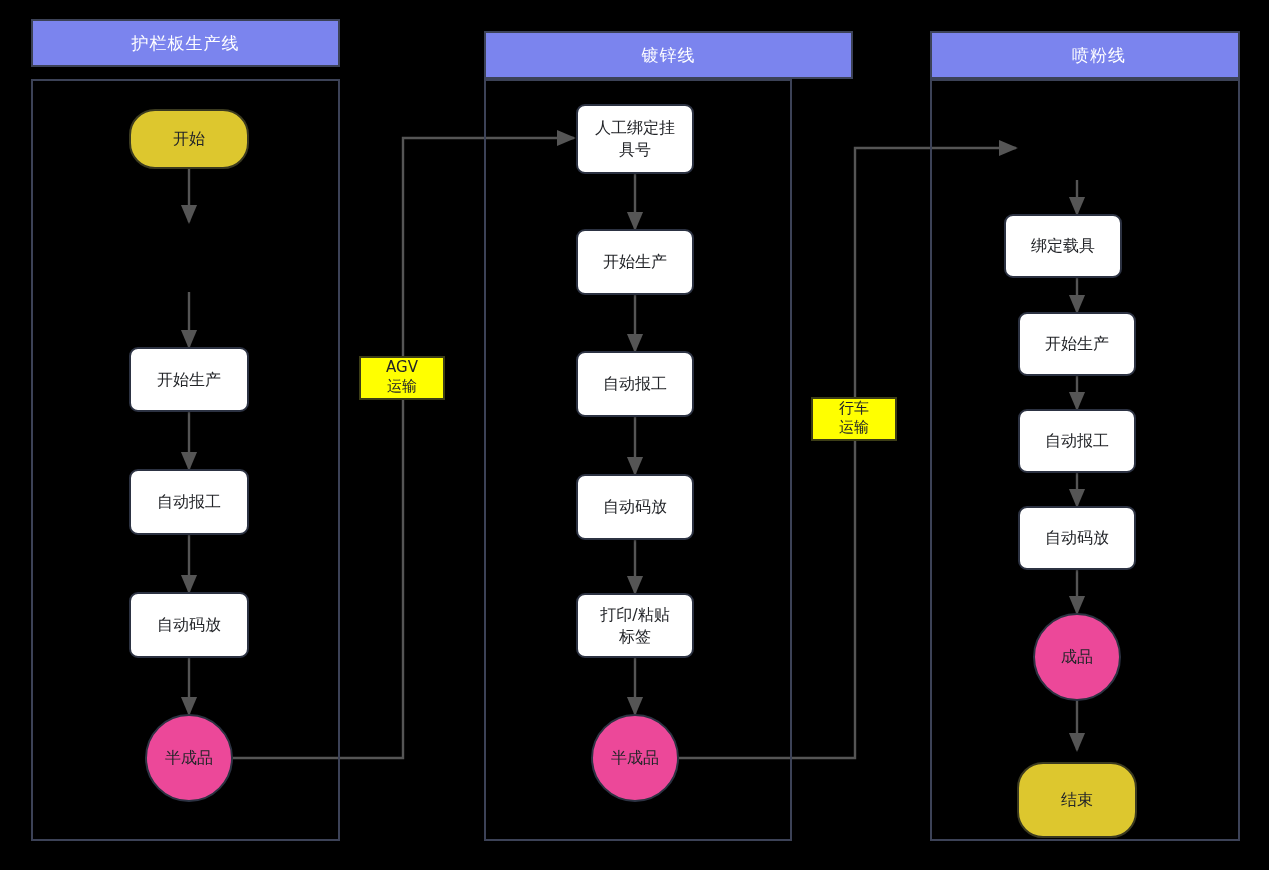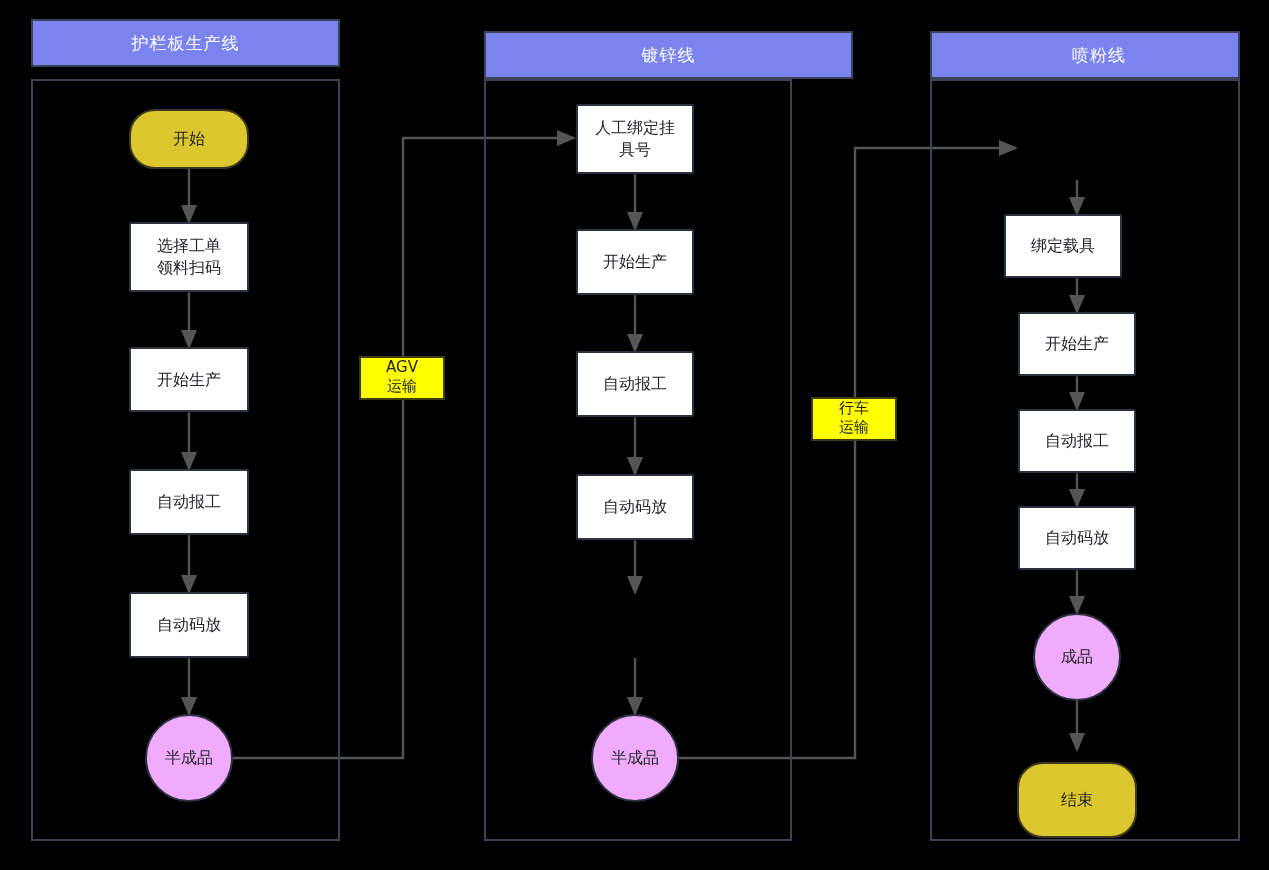--- a/index.html
+++ b/index.html
@@ -54,30 +54,30 @@
     justify-content: center;
     text-align: center;
     color: #232529;
     font-size: 16px;
     line-height: 1.35;
     z-index: 4;
   }
   .node.process {
     background: #ffffff;
     border: 2px solid #2c3242;
-    border-radius: 2px;
+    border-radius: 9px;
     box-shadow: 0 1px 2px rgba(0,0,0,0.4);
   }
   .node.terminator {
     background: #ddc72e;
     border: 2px solid #3b3a20;
     border-radius: 26px;
   }
   .node.circle {
-    background: #f0abfc;
+    background: #ec4899;
     border: 2px solid #2c3242;
     border-radius: 50%;
   }
   .edge-label {
     position: absolute;
     box-sizing: border-box;
     background: #ffff00;
     border: 2px solid #3c3d16;
     color: #232529;
     font-size: 15px;
@@ -131,26 +131,20 @@
 
   <div class="lane" style="left:31px; top:79px; width:309px; height:762px;"></div>
   <div class="lane-header" style="left:31px; top:19px; width:309px; height:48px;">
     <span>护栏板生产线</span>
   </div>
 
   <div class="node terminator" style="left:129px; top:109px; width:120px; height:60px;justify-content:center;">
     <span>开始</span>
   </div>
 
-  <div class="node process" style="left:129px; top:222px; width:120px; height:70px;">
-    <div>
-      <span class="nl">选择工单</span>
-      <span class="nl">领料扫码</span>
-    </div>
-  </div>
 
   <div class="node process" style="left:129px; top:347px; width:120px; height:65px;">
     <span>开始生产</span>
   </div>
 
   <div class="node process" style="left:129px; top:469px; width:120px; height:66px;">
     <span>自动报工</span>
   </div>
 
   <div class="node process" style="left:129px; top:592px; width:120px; height:66px;">
@@ -178,20 +172,26 @@
   </div>
 
   <div class="node process" style="left:576px; top:351px; width:118px; height:66px;">
     <span>自动报工</span>
   </div>
 
   <div class="node process" style="left:576px; top:474px; width:118px; height:66px;">
     <span>自动码放</span>
   </div>
 
+  <div class="node process" style="left:576px; top:593px; width:118px; height:65px;">
+    <div>
+      <span class="nl">打印/粘贴</span>
+      <span class="nl">标签</span>
+    </div>
+  </div>
 
   <div class="node circle" style="left:591px; top:714px; width:88px; height:88px;">
     <span>半成品</span>
   </div>
 
   <div class="lane" style="left:930px; top:79px; width:310px; height:762px;"></div>
   <div class="lane-header" style="left:930px; top:31px; width:310px; height:48px;padding-left:28px;">
     <span>喷粉线</span>
   </div>
 

